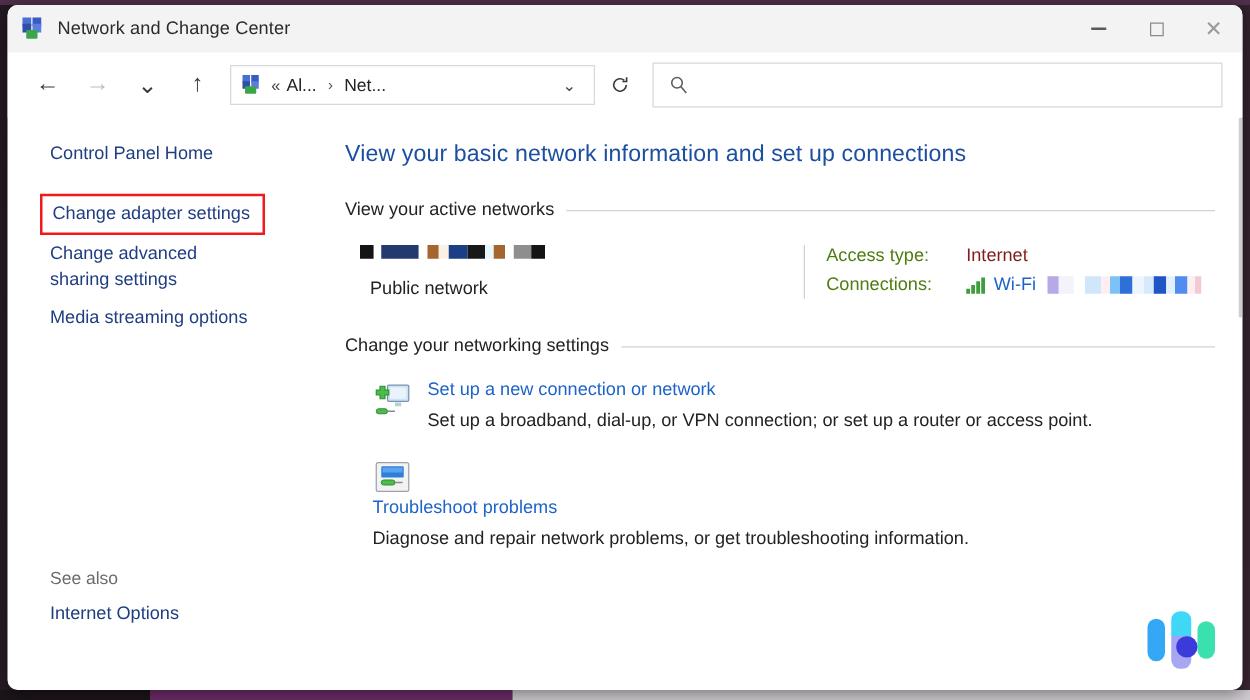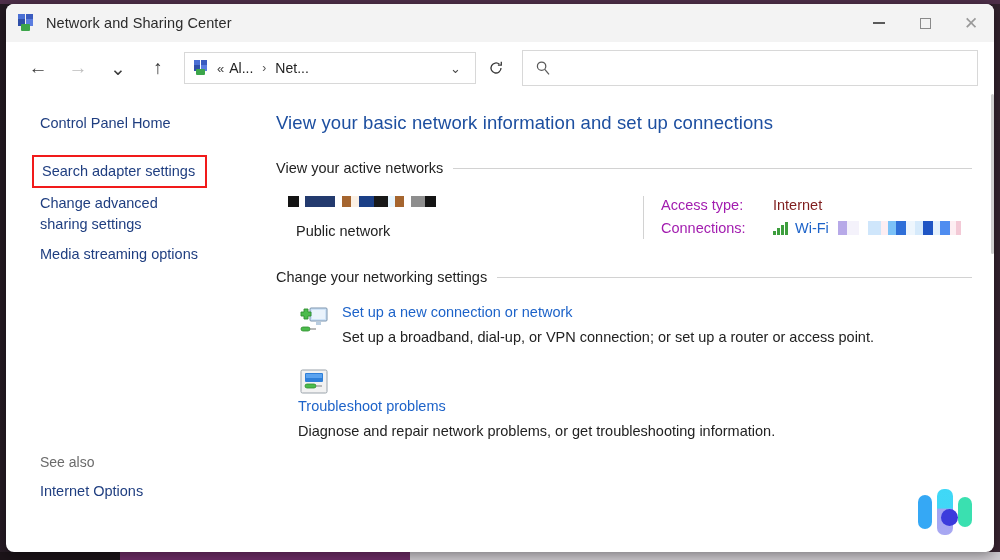--- a/index.html
+++ b/index.html
@@ -266,21 +266,21 @@
   #net-details {
     border-left: 1px solid #d2d2d2;
     padding-left: 17px;
     display: flex;
     flex-direction: column;
     justify-content: flex-start;
     gap: 7px;
     padding-top: 1px;
   }
   .detail-row { display: flex; align-items: center; font-size: 14.5px; }
-  .detail-label { color: #a21caf; width: 112px; flex: none; }
+  .detail-label { color: #4d7c0f; width: 112px; flex: none; }
   .detail-value { color: #7f1d1d; }
   #wifi-icon { width: 17px; height: 13px; margin-right: 5px; display: flex; align-items: flex-end; gap: 1px; }
   .wifi-bar { width: 3px; background: #3d9e3d; }
   #wifi-link { color: #1d63c9; cursor: pointer; }
   #conn-redacted { display: flex; margin-left: 9px; }
 
   
   .action-item {
     display: flex;
     margin-top: 16px;
@@ -350,21 +350,21 @@
 <div id="app-window">
 
   <div id="title-bar">
     <div id="title-bar-icon">
       <span class="tbi-sq" style="left:0;top:0;background:#4a6fd4;"></span>
       <span class="tbi-sq" style="left:8px;top:0;background:#3a5bbf;"></span>
       <span class="tbi-sq" style="left:0;top:5px;background:#2f4fa8;"></span>
       <span class="tbi-sq" style="left:8px;top:5px;background:#5b7de0;"></span>
       <span class="tbi-sq" style="left:3px;top:10px;width:9px;height:7px;background:#3ca54a;border-radius:1px;"></span>
     </div>
-    <div id="win-title">Network and Sharing Center</div>
+    <div id="win-title">Network and Change Center</div>
 
     <div id="window-controls">
       <div class="win-ctrl" id="btn-min">
         <span class="ctrl-min"></span>
       </div>
       <div class="win-ctrl" id="btn-max">
         <span class="ctrl-max"></span>
       </div>
       <div class="win-ctrl" id="btn-close">
         <span class="ctrl-x">✕</span>
@@ -416,21 +416,21 @@
     </div>
   </div>
 
   <div id="window-body">
 
     <div id="sidebar">
       <a class="side-link">Control Panel Home</a>
 
       <div id="sidebar-group-main">
         <div id="link-change-adapter-wrap">
-          <a class="side-link" id="link-change-adapter">Search adapter settings</a>
+          <a class="side-link" id="link-change-adapter">Change adapter settings</a>
         </div>
         <a class="side-link" style="max-width:215px;">Change advanced sharing settings</a>
         <a class="side-link">Media streaming options</a>
       </div>
 
       <div id="see-also">
         <div id="see-also-title">See also</div>
         <a class="side-link">Internet Options</a>
       </div>
     </div>

